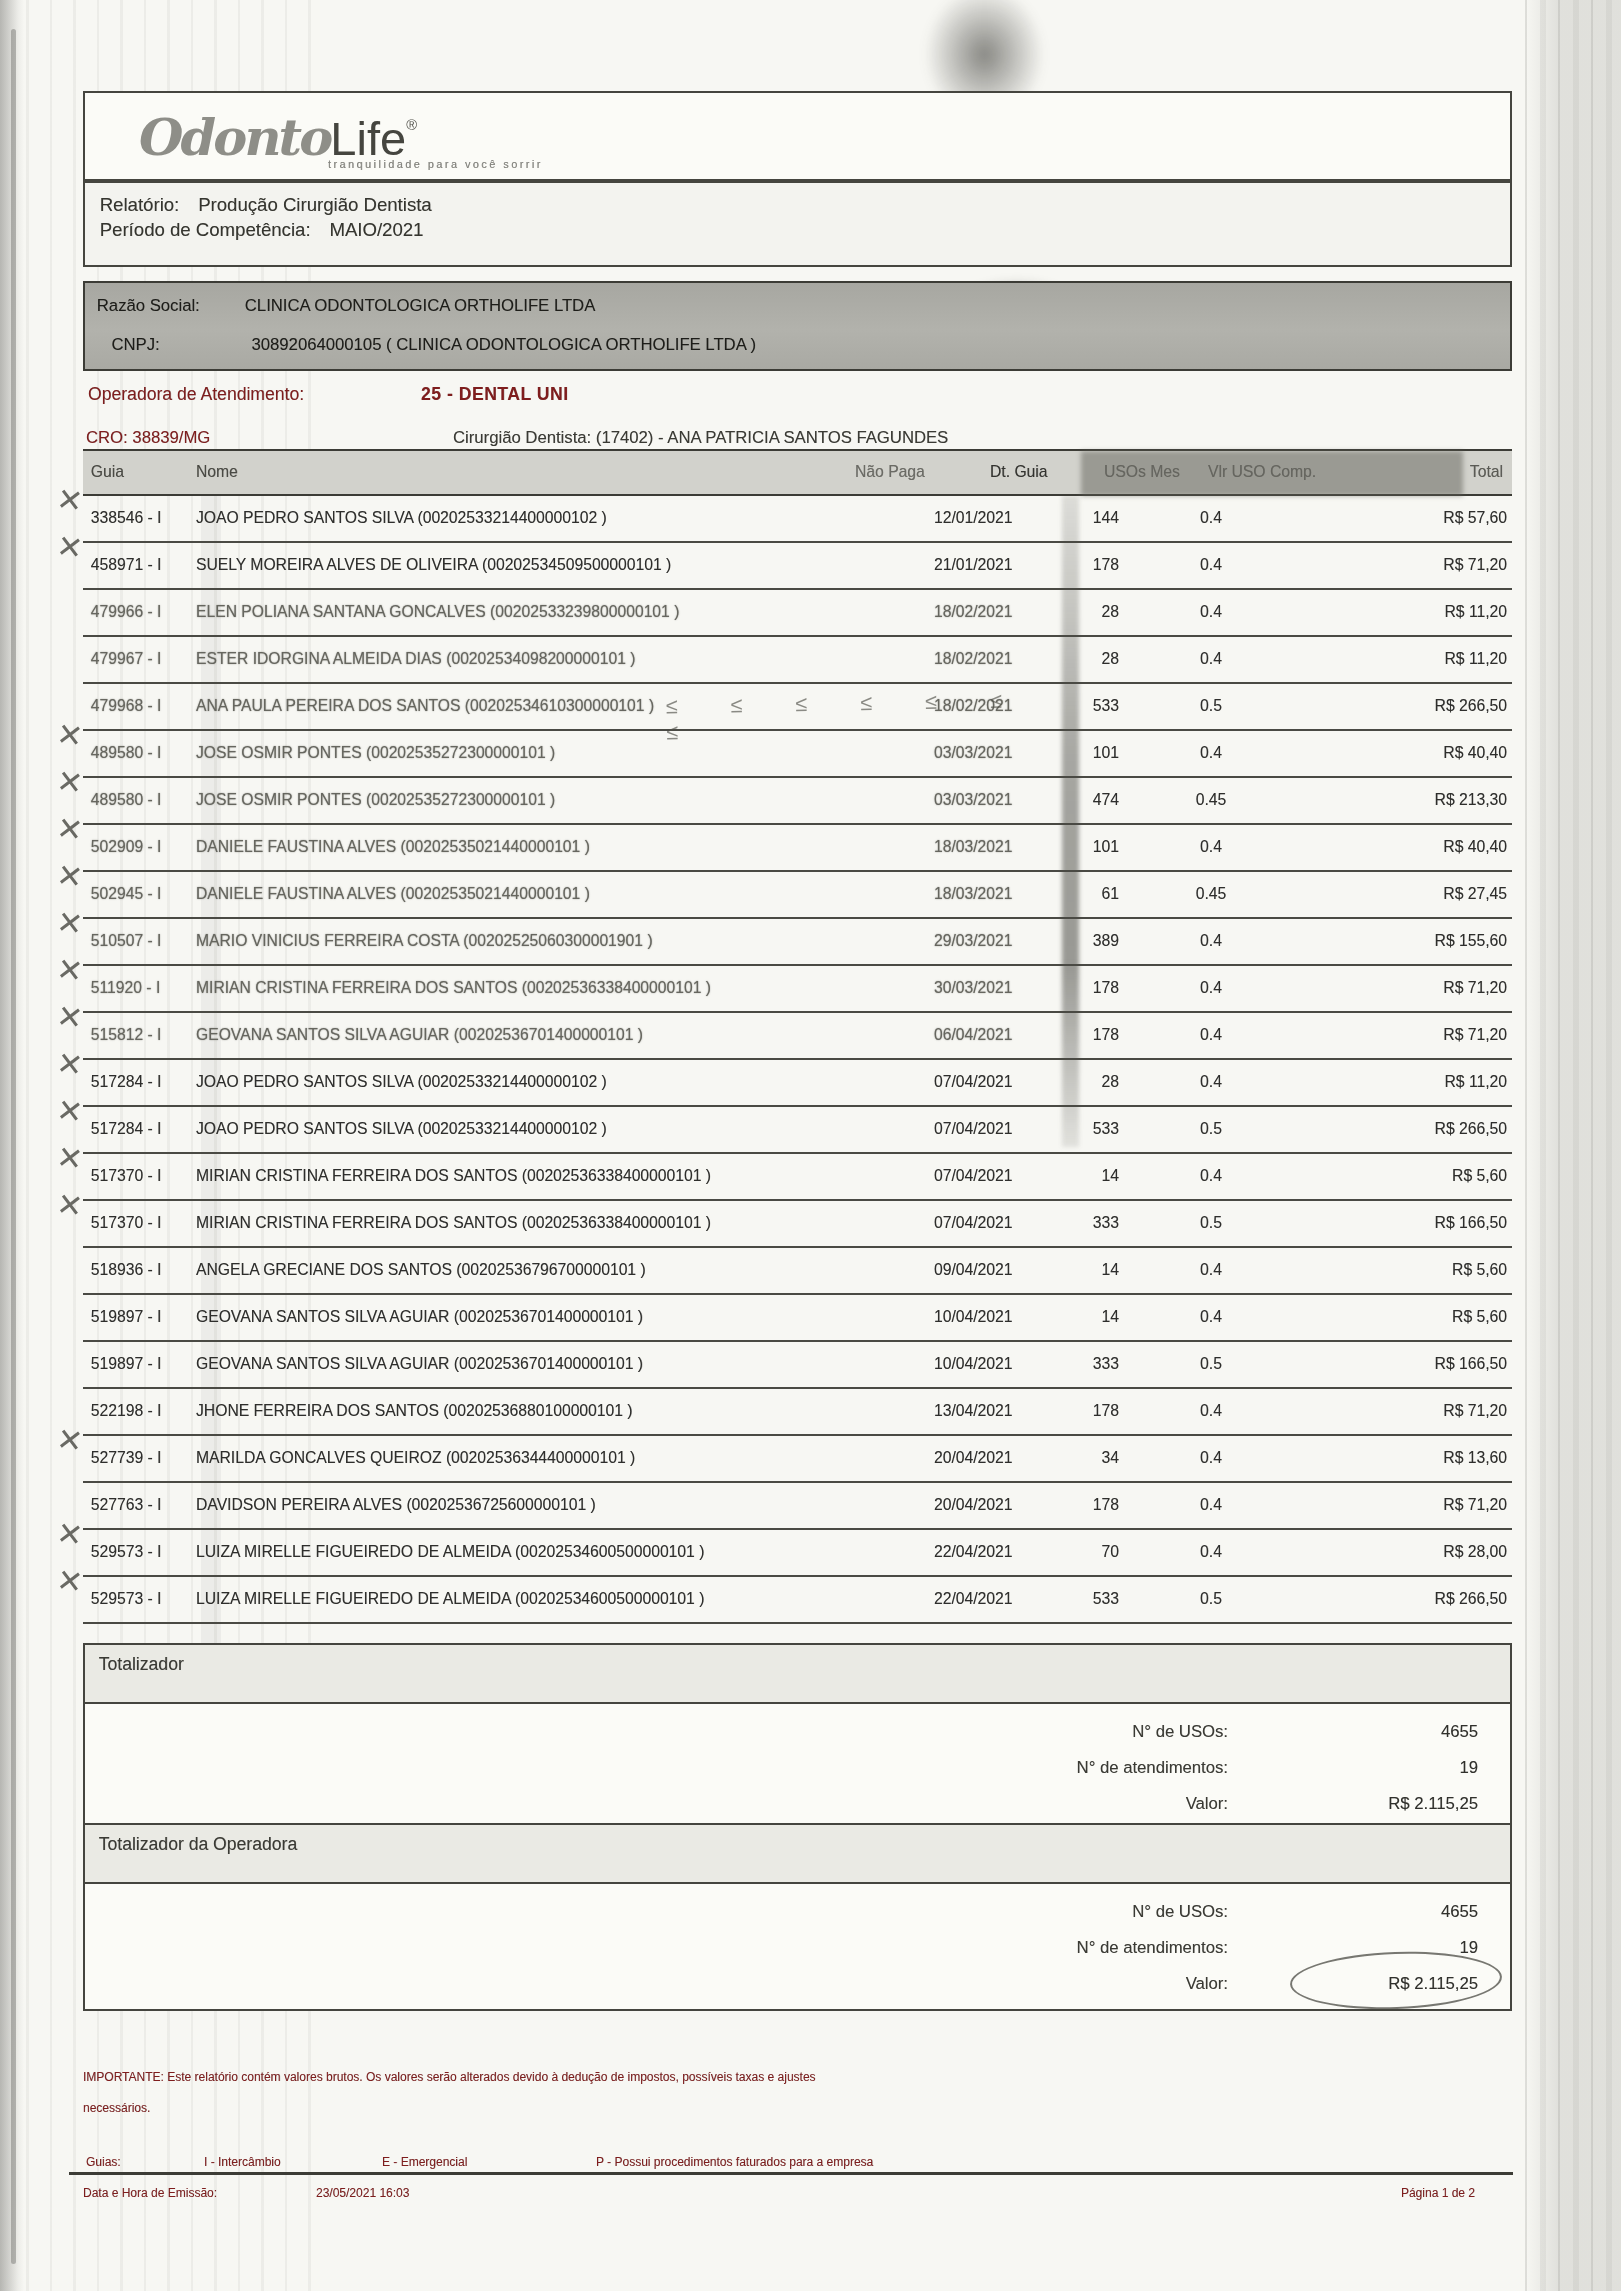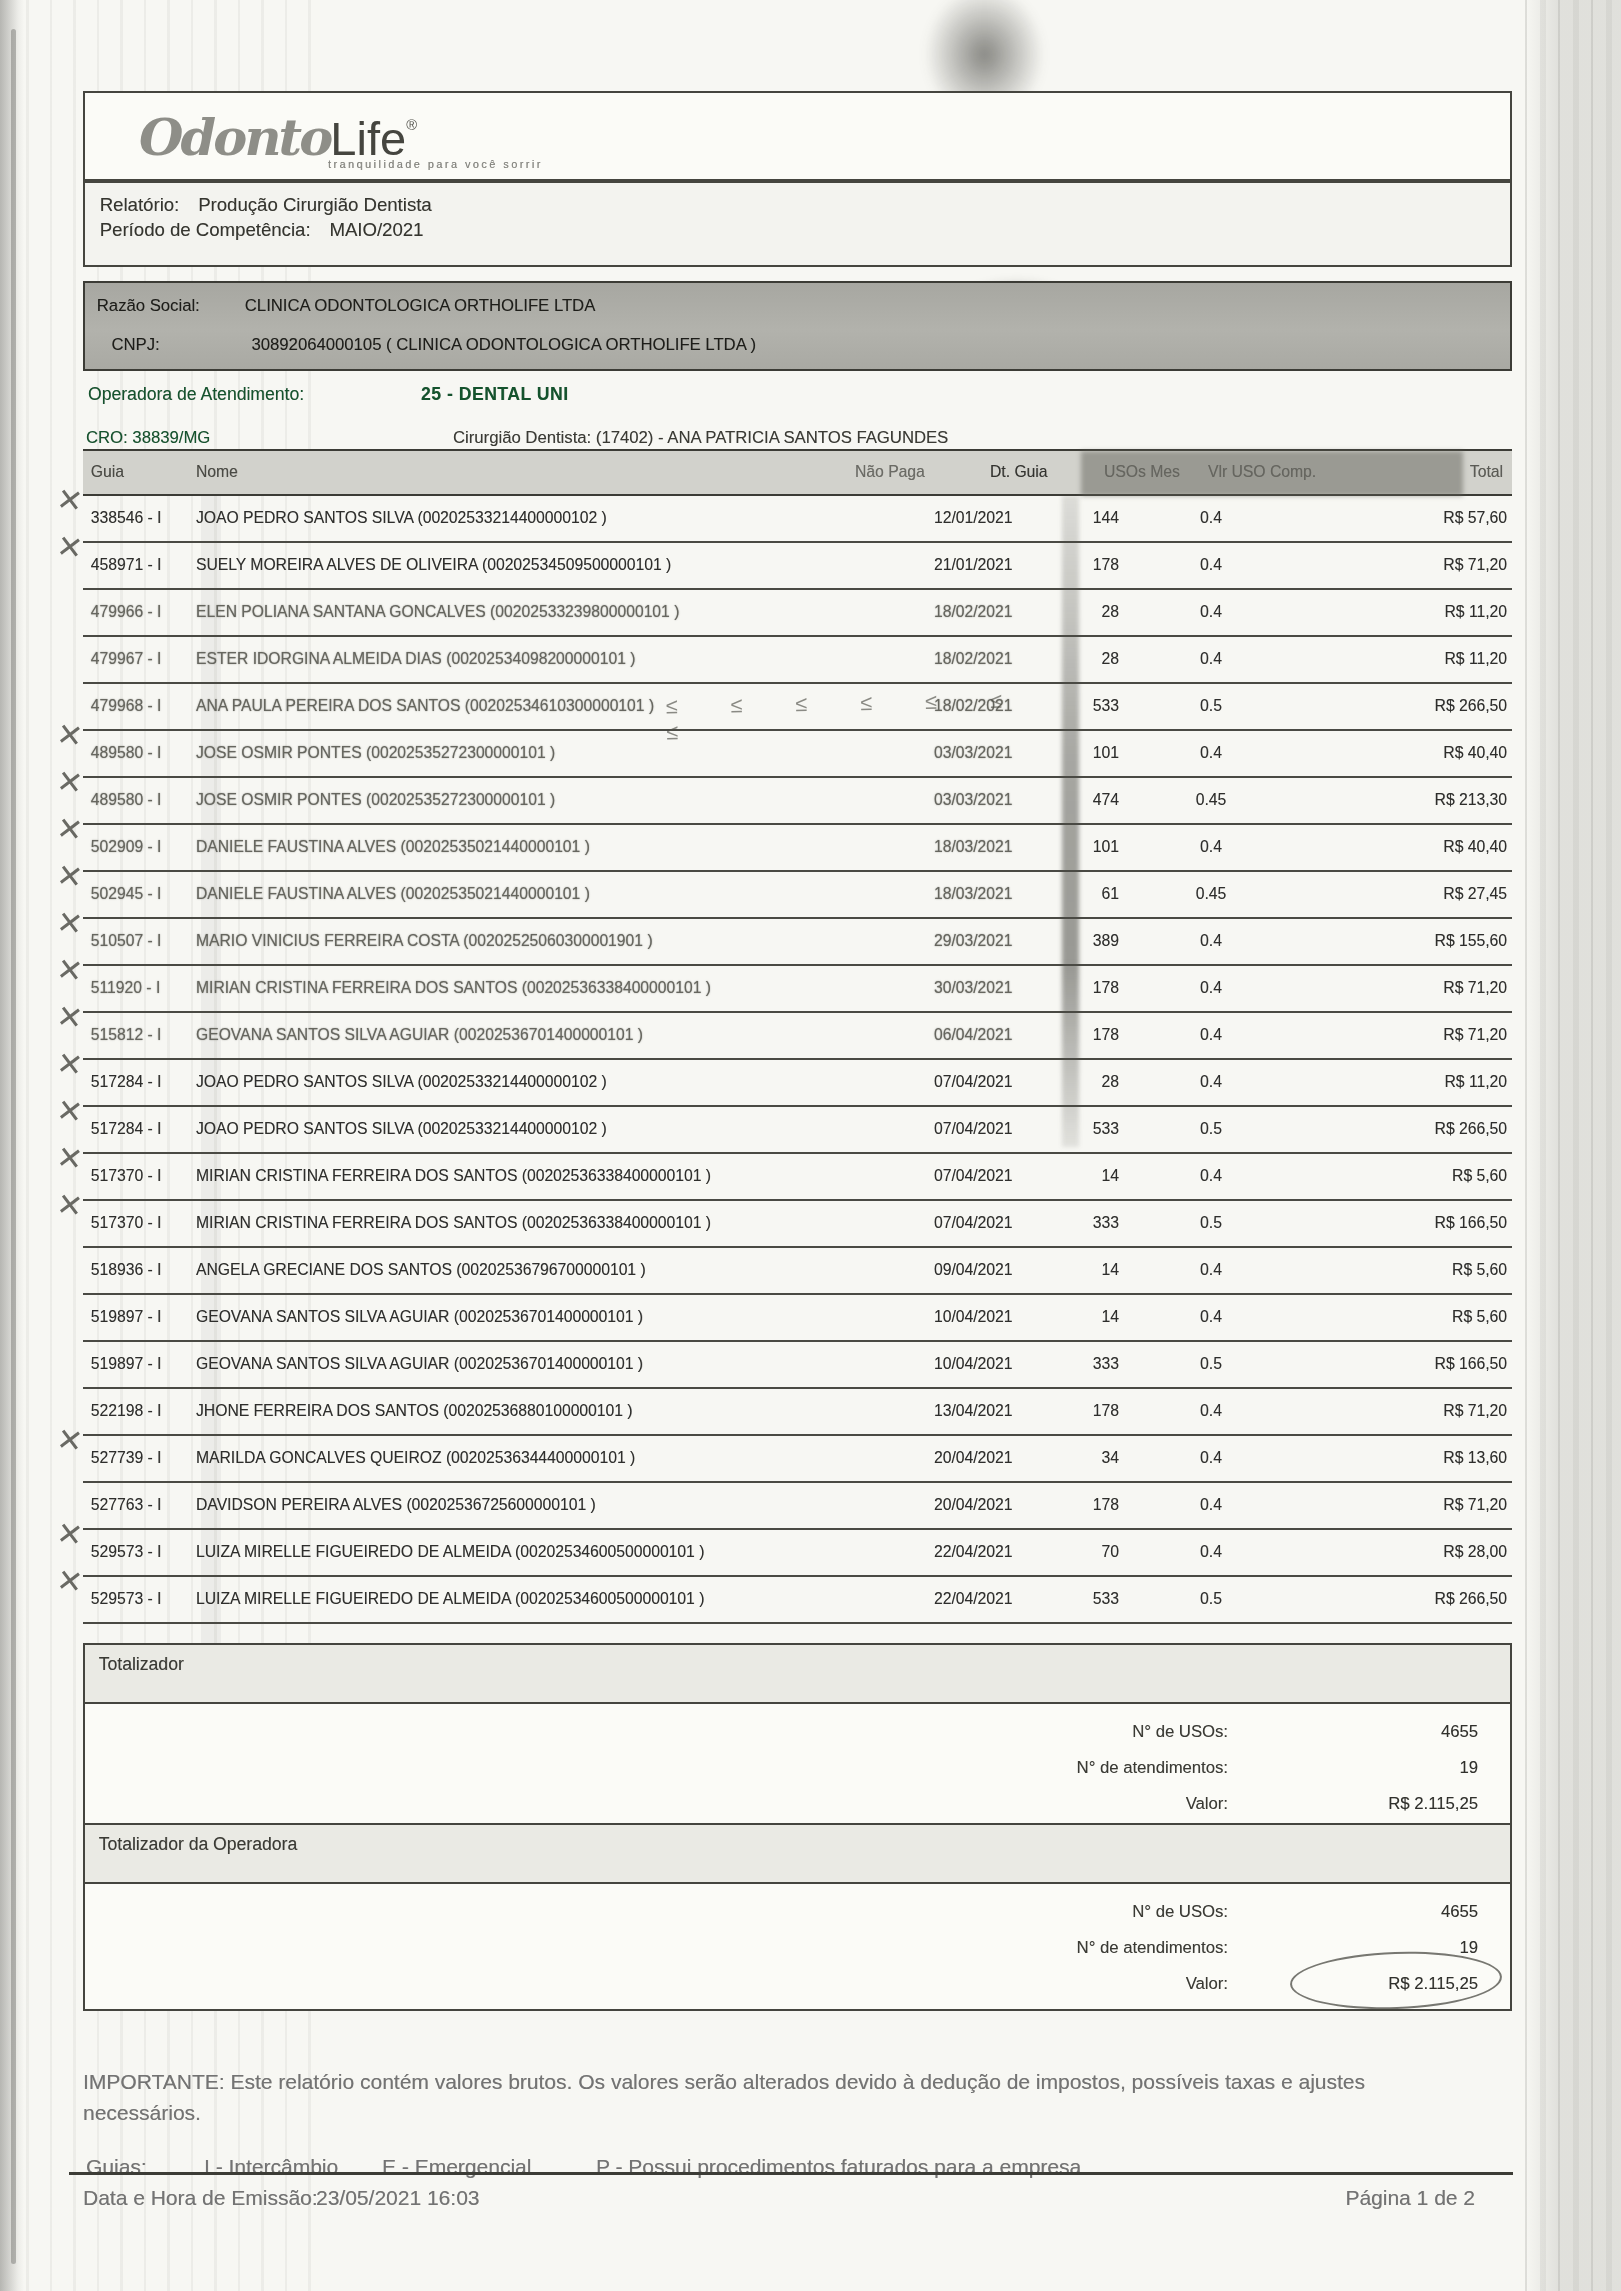--- a/index.html
+++ b/index.html
@@ -34,21 +34,21 @@
   .rb-line{position:absolute;left:14.7px;font-size:18.6px;color:#35352f;white-space:nowrap;}
   .rb-l1{top:10.8px;}  .rb-l2{top:36px;}
   .rb-line .lbl{margin-right:13.7px;}
   
   .razao-band{top:281px;height:90px;background:linear-gradient(180deg,#a7a7a1,#b2b2ac 55%,#a9a9a3);border:2.9px solid #3c3c36;color:#1d1d19;}
   .band-line{position:absolute;font-size:16.7px;white-space:nowrap;}
   .bl-1{left:11.8px;top:12.7px;} .bl-2{left:26.5px;top:52px;}
   .band-line .val{position:absolute;left:148px;}
   .bl-2 .val{left:140px;}
   
-  .info-line{position:absolute;font-size:17.6px;color:#14532d;white-space:nowrap;text-align:right;}
+  .info-line{position:absolute;font-size:17.6px;color:#7f1d1d;white-space:nowrap;text-align:right;}
   .operadora{left:88px;top:384px;}
   .operadora .val{position:absolute;left:333px;font-weight:bold;letter-spacing:0.5px;}
   .cro{left:86px;top:428px;font-size:16.7px;}
   .dentista{position:absolute;left:453px;top:428px;font-size:16.7px;color:#3a3a34;white-space:nowrap;}
   
   .gtable{position:absolute;left:83px;top:449px;width:1429px;border-top:2.9px solid #3c3c36;}
   .thead{position:relative;height:45px;background:#d2d2cc;border-bottom:2.9px solid #3c3c36;box-sizing:border-box;}
   .th{position:absolute;top:11.8px;font-size:15.7px;color:#4a4a44;}
   .th-guia{left:7.8px;}  .th-nome{left:113px;}
   .th-naopaga{left:772px;color:#6b6b65;}
@@ -72,21 +72,21 @@
   .tot-block{position:absolute;left:83px;width:1429px;}
   .tot1{top:1643px;} .tot2{top:1823px;}
   .tot-head{position:relative;height:61px;background:#eaeae4;border:2.9px solid #45453f;box-sizing:border-box;}
   .tot-head .ttl{position:absolute;left:13.7px;top:8.8px;font-size:17.6px;color:#3a3a34;}
   .tot-body{position:relative;height:127px;background:#fbfbf7;border:2.9px solid #45453f;border-top:none;box-sizing:border-box;padding-top:18px;}
   .tot-line{position:relative;height:36px;}
   .tot-lbl{position:absolute;right:282px;font-size:16.7px;color:#3a3a34;}
   .tot-val{position:absolute;right:32px;font-size:16.7px;color:#30302c;}
   .val-circle{position:absolute;right:7.8px;bottom:0px;width:208px;height:53px;border:2.9px solid rgba(75,75,68,.75);border-radius:50%;transform:rotate(-2deg);}
   
-  .foot{position:absolute;font-size:21px;color:#737373;white-space:nowrap;}
+  .foot{position:absolute;font-size:12px;color:#7f1d1d;white-space:nowrap;}
   .imp1{left:83px;top:2070px;}
   .imp2{left:83px;top:2101px;}
   .guias{left:86px;top:2143px;margin-top:12px;}
   .guias .g1{position:absolute;left:118px;} .guias .g2{position:absolute;left:296px;} .guias .g3{position:absolute;left:510px;}
   .guias-rule{position:absolute;left:69px;top:2172px;width:1444px;height:2.9px;background:#3c3c36;}
   .emissao{left:83px;top:2186px;}
   .emissao .val{position:absolute;left:233px;}
   .pagenum{left:1343px;top:2186px;width:132px;text-align:right;}
 </style>
 </head>

